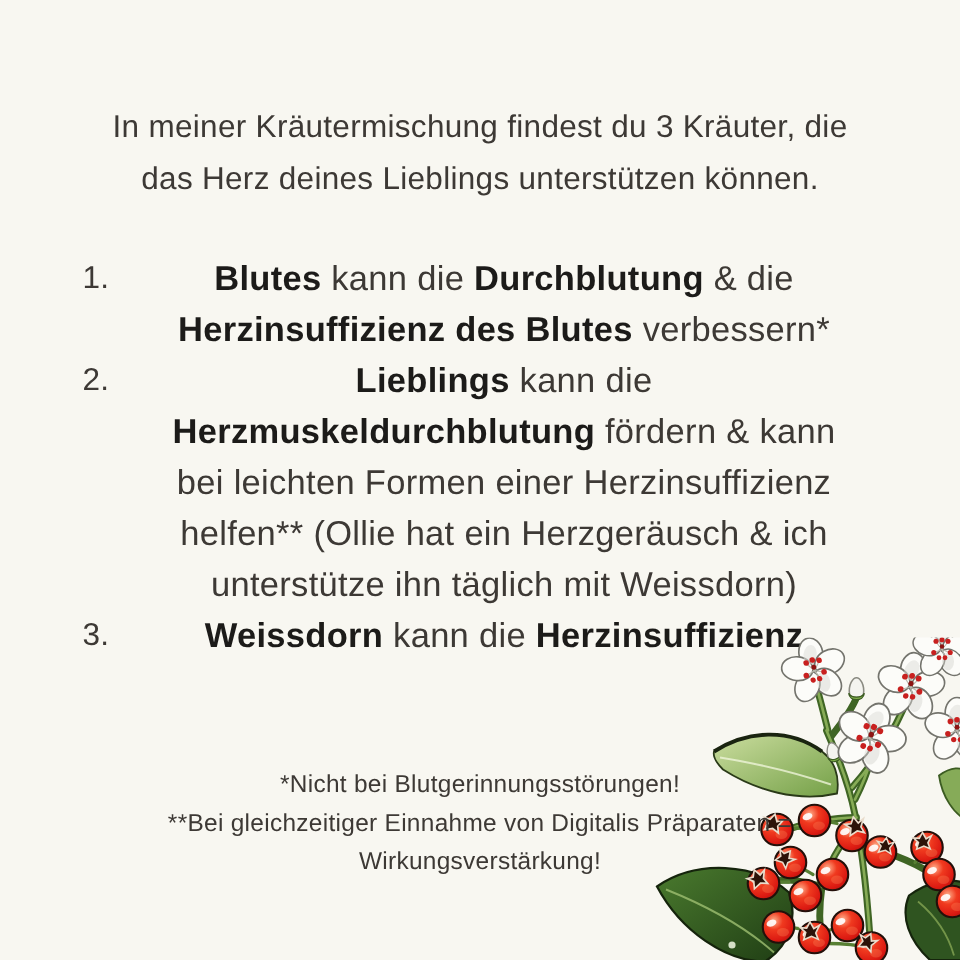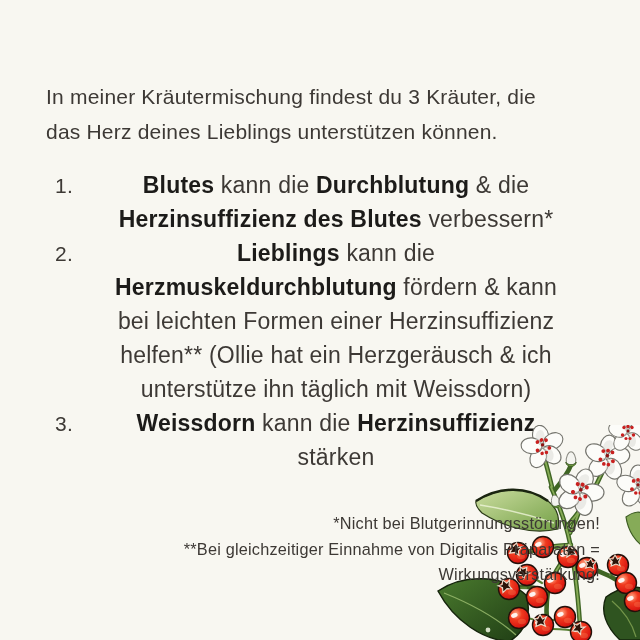--- a/index.html
+++ b/index.html
@@ -11,61 +11,61 @@
   body{background:#e9e9e9;font-family:"Liberation Sans","DejaVu Sans",sans-serif;}
   .canvas{
     position:relative;
     width:640px;height:640px;
     background:var(--background);
     overflow:hidden;
     margin:0 auto;
   }
   .intro{
     position:absolute;top:63px;left:30px;right:30px;
-    text-align:left;white-space:nowrap;
+    text-align:center;white-space:nowrap;
     font-size:21px;line-height:35px;letter-spacing:0.2px;
     color:var(--text);
-    margin:16px;
+    margin:4px;
   }
   .herb-list{
     position:absolute;top:168px;left:102px;width:468px;
     margin:0;padding:0;list-style:none;
   }
   .herb-item{
     position:relative;text-align:center;white-space:nowrap;
     font-size:23px;line-height:34px;letter-spacing:0.2px;
     color:var(--text);
   }
   .herb-item strong{color:var(--bold-text);font-weight:700;}
   .herb-num{
     position:absolute;left:-47px;top:1px;
     font-size:21px;color:var(--text);
   }
   .footnotes{
     position:absolute;top:511px;left:40px;right:40px;z-index:2;
-    text-align:right;white-space:nowrap;
+    text-align:center;white-space:nowrap;
     font-size:16.3px;line-height:25.5px;letter-spacing:0.2px;
     color:var(--text);
     margin:0;
   }
   .illustration{
     position:absolute;right:0;bottom:0;width:210px;height:215px;z-index:1;
   }
 </style>
 </head>
 <body>
 
 <div class="canvas">
 
   <p class="intro">In meiner Kräutermischung findest du 3 Kräuter, die<br>das Herz deines Lieblings unterstützen können.</p>
 
   <ol class="herb-list">
       <li class="herb-item"><span class="herb-num">1.</span><span><strong>Blutes</strong><span> kann die </span><strong>Durchblutung</strong><span> &amp; die</span><br><strong>Herzinsuffizienz des Blutes</strong><span> verbessern*</span></span></li>
       <li class="herb-item"><span class="herb-num">2.</span><span><strong>Lieblings</strong><span> kann die</span><br><strong>Herzmuskeldurchblutung</strong><span> fördern &amp; kann</span><br><span>bei leichten Formen einer Herzinsuffizienz</span><br><span>helfen** (Ollie hat ein Herzgeräusch &amp; ich</span><br><span>unterstütze ihn täglich mit Weissdorn)</span></span></li>
-      <li class="herb-item"><span class="herb-num">3.</span><span><strong>Weissdorn</strong><span> kann die </span><strong>Herzinsuffizienz</strong><br><span>stärken</span></span></li>
+      <li class="herb-item"><span class="herb-num">3.</span><span><strong>Weissdorn</strong><span> kann die </span><strong>Herzinsuffizienz</strong><br></span></li>
     </ol>
 
   <p class="footnotes">*Nicht bei Blutgerinnungsstörungen!<br>**Bei gleichzeitiger Einnahme von Digitalis Präparaten =<br>Wirkungsverstärkung!</p>
 
   <svg class="illustration" viewBox="0 0 210 215" width="210" height="215" xmlns="http://www.w3.org/2000/svg" aria-hidden="true">
     <defs>
       <radialGradient id="berryG" cx="0.35" cy="0.3" r="0.95">
         <stop offset="0" stop-color="#ffb08c"></stop>
         <stop offset="0.3" stop-color="#f03a1f"></stop>
         <stop offset="0.65" stop-color="#dc1a12"></stop>

